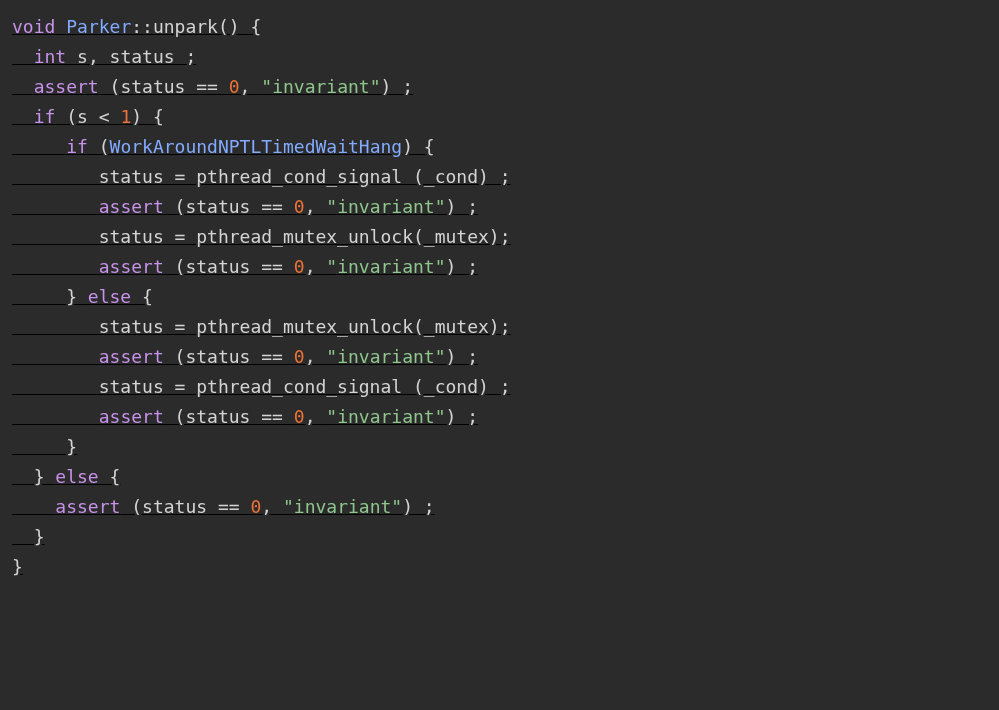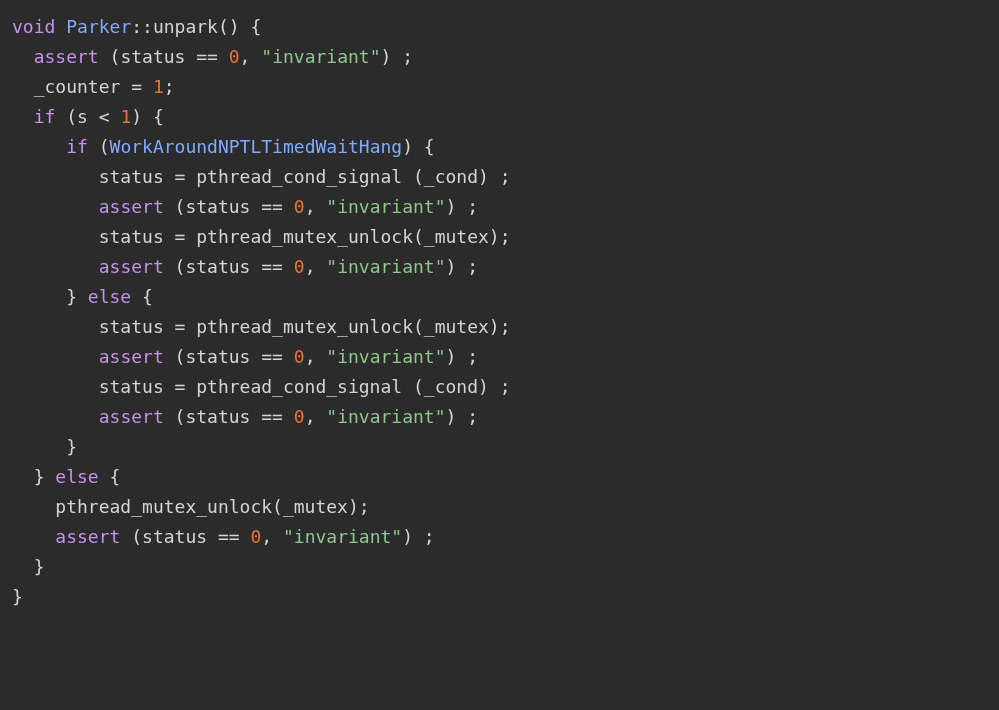--- a/index.html
+++ b/index.html
@@ -8,20 +8,21 @@
     background: #2b2b2b;
   }
   #code-block {
     position: relative;
     width: 999px;
     height: 710px;
     background: #2b2b2b;
     overflow: hidden;
     box-sizing: border-box;
     padding: 12px 15px 0 0;
+    text-decoration: underline;
   }
   .code-line {
     font-family: "DejaVu Sans Mono", "Liberation Mono", monospace;
     font-size: 18px;
     line-height: 30px;
     height: 30px;
     white-space: pre;
     color: #d4d4d4;
     padding-left: 12px;
     letter-spacing: 0px;
@@ -32,33 +33,32 @@
   .t-str { color: #8fc68d; }
   .t-num { color: #ec7337; }
   .t-plain { color: #d4d4d4; }
 </style>
 </head>
 <body>
 
 <div id="code-block" style="background: rgb(43, 43, 43);">
   <div id="code-lines">
       <div class="code-line"><span class="tok t-kw">void</span><span class="tok t-plain"> </span><span class="tok t-typ">Parker</span><span class="tok t-plain">::unpark() {</span></div>
+      <div class="code-line"><span class="tok t-plain">  </span><span class="tok t-kw">int</span><span class="tok t-plain"> s, status ;</span></div>
       <div class="code-line"><span class="tok t-plain">  </span><span class="tok t-kw">assert</span><span class="tok t-plain"> (status == </span><span class="tok t-num">0</span><span class="tok t-plain">, </span><span class="tok t-str">"invariant"</span><span class="tok t-plain">) ;</span></div>
-      <div class="code-line"><span class="tok t-plain">  _counter = </span><span class="tok t-num">1</span><span class="tok t-plain">;</span></div>
       <div class="code-line"><span class="tok t-plain">  </span><span class="tok t-kw">if</span><span class="tok t-plain"> (s &lt; </span><span class="tok t-num">1</span><span class="tok t-plain">) {</span></div>
       <div class="code-line"><span class="tok t-plain">     </span><span class="tok t-kw">if</span><span class="tok t-plain"> (</span><span class="tok t-typ">WorkAroundNPTLTimedWaitHang</span><span class="tok t-plain">) {</span></div>
       <div class="code-line"><span class="tok t-plain">        status = pthread_cond_signal (_cond) ;</span></div>
       <div class="code-line"><span class="tok t-plain">        </span><span class="tok t-kw">assert</span><span class="tok t-plain"> (status == </span><span class="tok t-num">0</span><span class="tok t-plain">, </span><span class="tok t-str">"invariant"</span><span class="tok t-plain">) ;</span></div>
       <div class="code-line"><span class="tok t-plain">        status = pthread_mutex_unlock(_mutex);</span></div>
       <div class="code-line"><span class="tok t-plain">        </span><span class="tok t-kw">assert</span><span class="tok t-plain"> (status == </span><span class="tok t-num">0</span><span class="tok t-plain">, </span><span class="tok t-str">"invariant"</span><span class="tok t-plain">) ;</span></div>
       <div class="code-line"><span class="tok t-plain">     } </span><span class="tok t-kw">else</span><span class="tok t-plain"> {</span></div>
       <div class="code-line"><span class="tok t-plain">        status = pthread_mutex_unlock(_mutex);</span></div>
       <div class="code-line"><span class="tok t-plain">        </span><span class="tok t-kw">assert</span><span class="tok t-plain"> (status == </span><span class="tok t-num">0</span><span class="tok t-plain">, </span><span class="tok t-str">"invariant"</span><span class="tok t-plain">) ;</span></div>
       <div class="code-line"><span class="tok t-plain">        status = pthread_cond_signal (_cond) ;</span></div>
       <div class="code-line"><span class="tok t-plain">        </span><span class="tok t-kw">assert</span><span class="tok t-plain"> (status == </span><span class="tok t-num">0</span><span class="tok t-plain">, </span><span class="tok t-str">"invariant"</span><span class="tok t-plain">) ;</span></div>
       <div class="code-line"><span class="tok t-plain">     }</span></div>
       <div class="code-line"><span class="tok t-plain">  } </span><span class="tok t-kw">else</span><span class="tok t-plain"> {</span></div>
-      <div class="code-line"><span class="tok t-plain">    pthread_mutex_unlock(_mutex);</span></div>
       <div class="code-line"><span class="tok t-plain">    </span><span class="tok t-kw">assert</span><span class="tok t-plain"> (status == </span><span class="tok t-num">0</span><span class="tok t-plain">, </span><span class="tok t-str">"invariant"</span><span class="tok t-plain">) ;</span></div>
       <div class="code-line"><span class="tok t-plain">  }</span></div>
       <div class="code-line"><span class="tok t-plain">}</span></div>
     </div>
 </div>
 
 </body></html>

